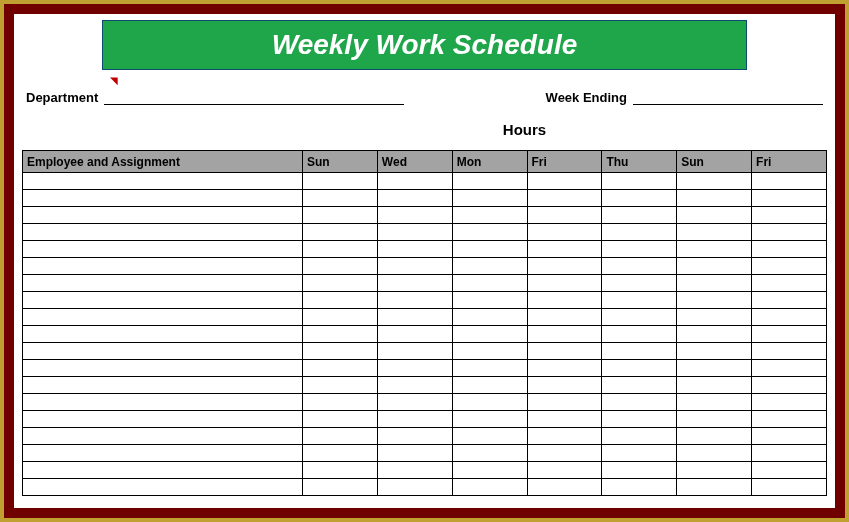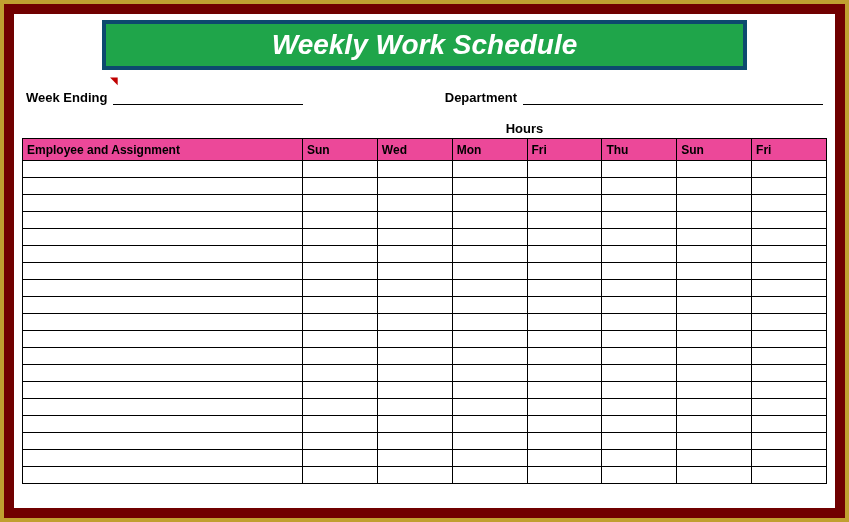--- a/index.html
+++ b/index.html
@@ -19,21 +19,21 @@
   .frame-inner {
     width: 100%;
     height: 100%;
     background: #fff;
     padding: 6px 8px 8px 8px;
     display: flex;
     flex-direction: column;
   }
   .title-banner {
     background: #1fa54a;
-    border: 4px solid #0c4a6e;
+    border: 1px solid #0c4a6e;
     height: 50px;
     margin: 0 80px 6px 80px;
     display: flex;
     align-items: center;
     justify-content: center;
   }
   .title-banner span {
     color: #fff;
     font-size: 28px;
     font-weight: bold;
@@ -60,38 +60,38 @@
     gap: 6px;
   }
   .meta-field .line {
     border-bottom: 1px solid #000;
     height: 14px;
   }
   .dept-line { width: 300px; }
   .week-line { width: 190px; }
   .hours-label {
     text-align: center;
-    font-size: 13px;
+    font-size: 15px;
     font-weight: bold;
     margin-top: 10px;
-    margin-bottom: 2px;
+    margin-bottom: 12px;
     padding-right: 130px;
     padding-left: 330px;
   }
   table.schedule {
     border-collapse: collapse;
     width: 100%;
     table-layout: fixed;
   }
   table.schedule th, table.schedule td {
     border: 1px solid #000;
     font-size: 12px;
   }
   table.schedule th {
-    background: #ec4899;
+    background: #a3a3a3;
     font-weight: bold;
     padding: 3px 4px;
     text-align: left;
     height: 22px;
   }
   table.schedule th.day {
     text-align: left;
   }
   table.schedule td {
     height: 17px;
@@ -107,26 +107,26 @@
   <div class="frame-inner">
 
     <div class="title-banner">
       <span>Weekly Work Schedule</span>
     </div>
 
     <div class="red-tick">◥</div>
 
     <div class="meta-row">
       <div class="meta-field">
+        <span>Department</span>
+        <span class="line dept-line"></span>
+      </div>
+      <div class="meta-field">
         <span>Week Ending</span>
         <span class="line week-line"></span>
-      </div>
-      <div class="meta-field">
-        <span>Department</span>
-        <span class="line dept-line"></span>
       </div>
     </div>
 
     <div class="hours-label">Hours</div>
 
     <table class="schedule">
       <colgroup>
         <col class="emp">
           <col class="day">
           <col class="day">

